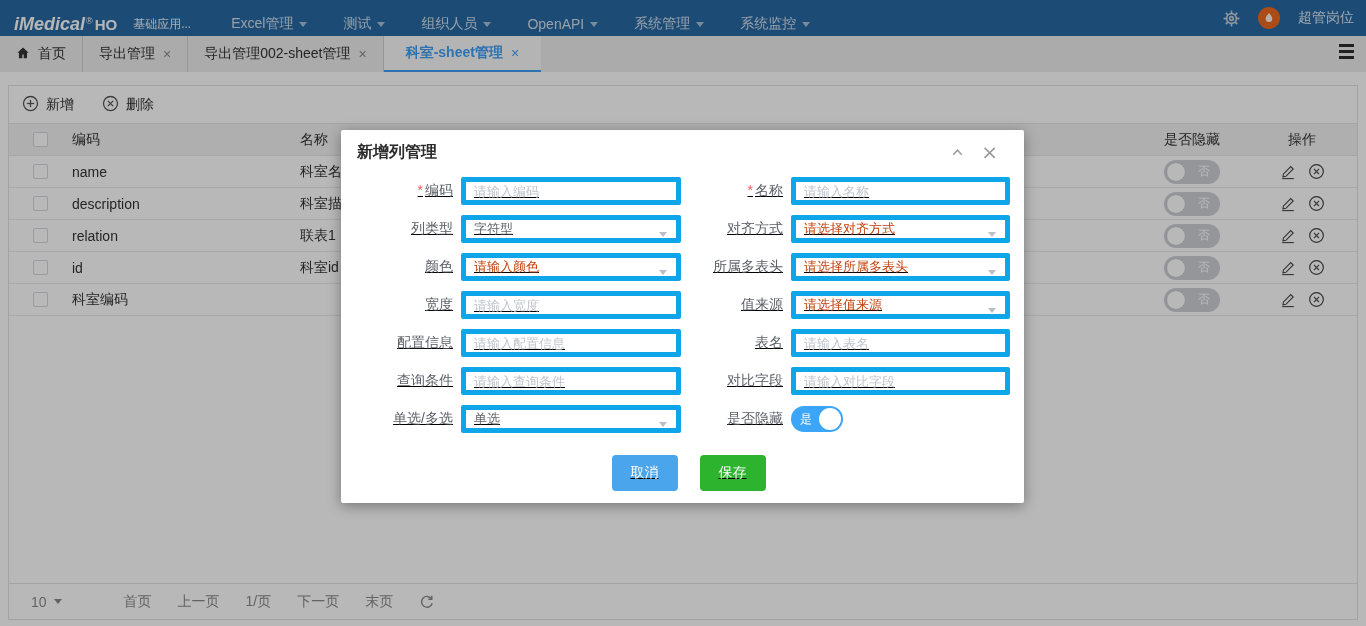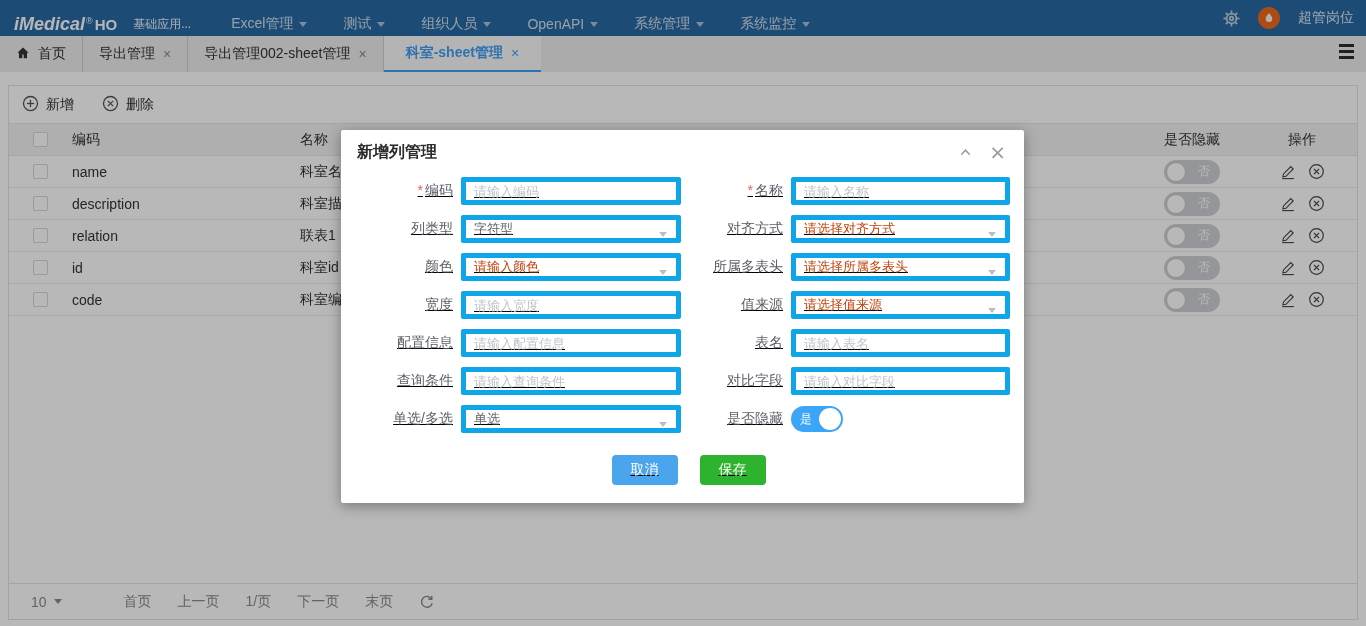--- a/index.html
+++ b/index.html
@@ -54,21 +54,21 @@
   
   .pager { height:36px; border-top:1px solid #e3e3e3; display:flex; align-items:center; padding-left:22px; font-size:14px; color:#8a8a8a; gap:26px; }
   .psize { display:flex; align-items:center; gap:7px; cursor:pointer; }
   .caret-down-g { width:0; height:0; border-left:4px solid transparent; border-right:4px solid transparent; border-top:5px solid #8a8a8a; }
   .pitem { cursor:pointer; }
   .pitem.first { margin-left:36px; }
 
   
   .overlay { position:absolute; inset:0; background:rgba(0,0,0,.28); z-index:10; }
   .modal { position:absolute; left:341px; top:130px; width:683px; height:373px; background:#fff; z-index:20; box-shadow:0 3px 14px rgba(0,0,0,.35); border-radius:2px; }
-  .mhead { height:44px; display:flex; align-items:center; padding:0 18px 0 16px; }
+  .mhead { height:44px; display:flex; align-items:center; padding:0 26px 0 16px; }
   .mtitle { font-size:16px; font-weight:bold; color:#2b2b2b; }
   .mhead-icons { margin-left:auto; display:flex; align-items:center; gap:16px; }
   .mico { cursor:pointer; display:flex; color:#9a9a9a; }
   .mclose { font-size:20px; line-height:1; color:#9a9a9a; cursor:pointer; font-family:"DejaVu Sans",sans-serif; }
 
   .mbody { padding:3px 12px 0 24px;text-decoration:underline; }
   .frow { display:flex; align-items:center; margin-bottom:10px; height:28px; }
   .fitem { display:flex; align-items:center; }
   .flabel { width:88px; text-align:right; margin-right:8px; font-size:14px; color:#5a5e66; white-space:nowrap; }
   .fitem.right .flabel { width:102px; }
@@ -79,21 +79,21 @@
   .fselect { position:relative; display:flex; align-items:center; cursor:pointer; }
   .fselect .stext { color:#606266; }
   .fselect .stext.placeholder { color:#c2410c; }
   .fselect .scaret { position:absolute; right:9px; top:12px; width:0; height:0; border-left:4px solid transparent; border-right:4px solid transparent; border-top:5px solid #b9bec7; }
 
   .switch-on { position:relative; width:52px; height:26px; border-radius:13px; background:#3ba6f8; display:flex; align-items:center; cursor:pointer; }
   .switch-on .swtxt { position:absolute; left:9px; font-size:12px; color:#fff; }
   .switch-on .swknob { position:absolute; right:2px; top:2px; width:22px; height:22px; border-radius:50%; background:#fff; }
 
   .mfooter { display:flex; justify-content:center; gap:22px; margin-top:22px; }
-  .btn { border:none; border-radius:4px; height:30px; min-width:66px; padding:0 18px; font-size:14px; color:#fff; cursor:pointer; font-family:"Liberation Sans","DejaVu Sans",sans-serif; }
+  .btn { border:none; border-radius:4px; height:36px; min-width:66px; padding:0 18px; font-size:14px; color:#fff; cursor:pointer; font-family:"Liberation Sans","DejaVu Sans",sans-serif; }
   .btn.cancel { background:#4aa5ec; }
   .btn.save { background:#2eb32e; }
 </style>
 </head>
 <body>
 
 <div class="app">
 
   <div class="navbar">
     <div class="logo">
@@ -343,21 +343,20 @@
               </g>
             </svg>
           </span>
       </div>
     </div>
 
     <div class="trow">
       <div class="c1">
           <span class="checkbox"></span>
         </div>
-      <div class="c2">code</div>
       <div class="c3">科室编码</div>
       <div class="c4">
           <span class="toggle-off">
             <span class="knob"></span>
             <span class="ttxt">否</span>
           </span>
         </div>
       <div class="c5">
         <span class="opicon">
             <svg width="16" height="16" viewBox="0 0 16 16">

